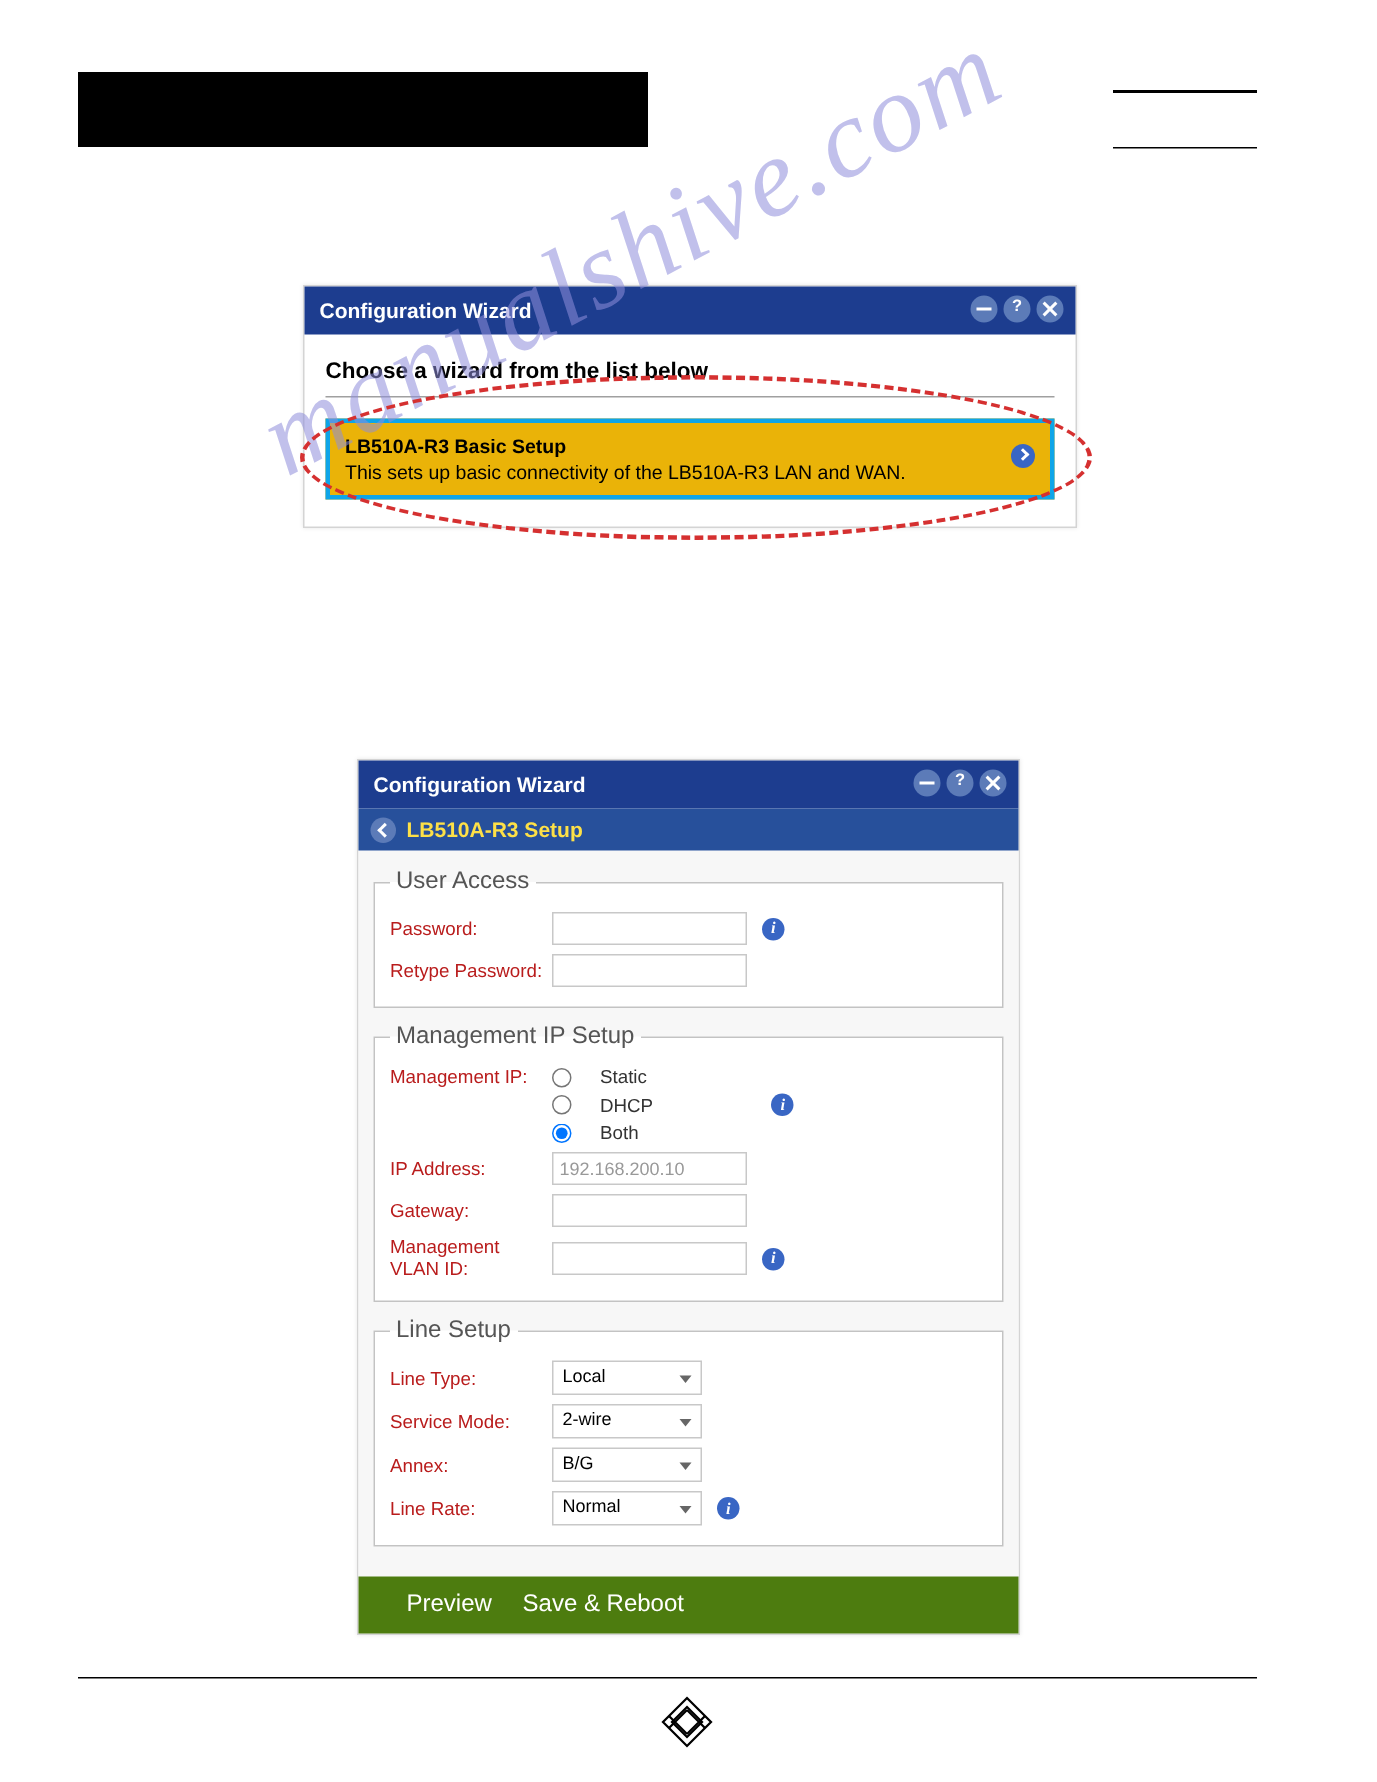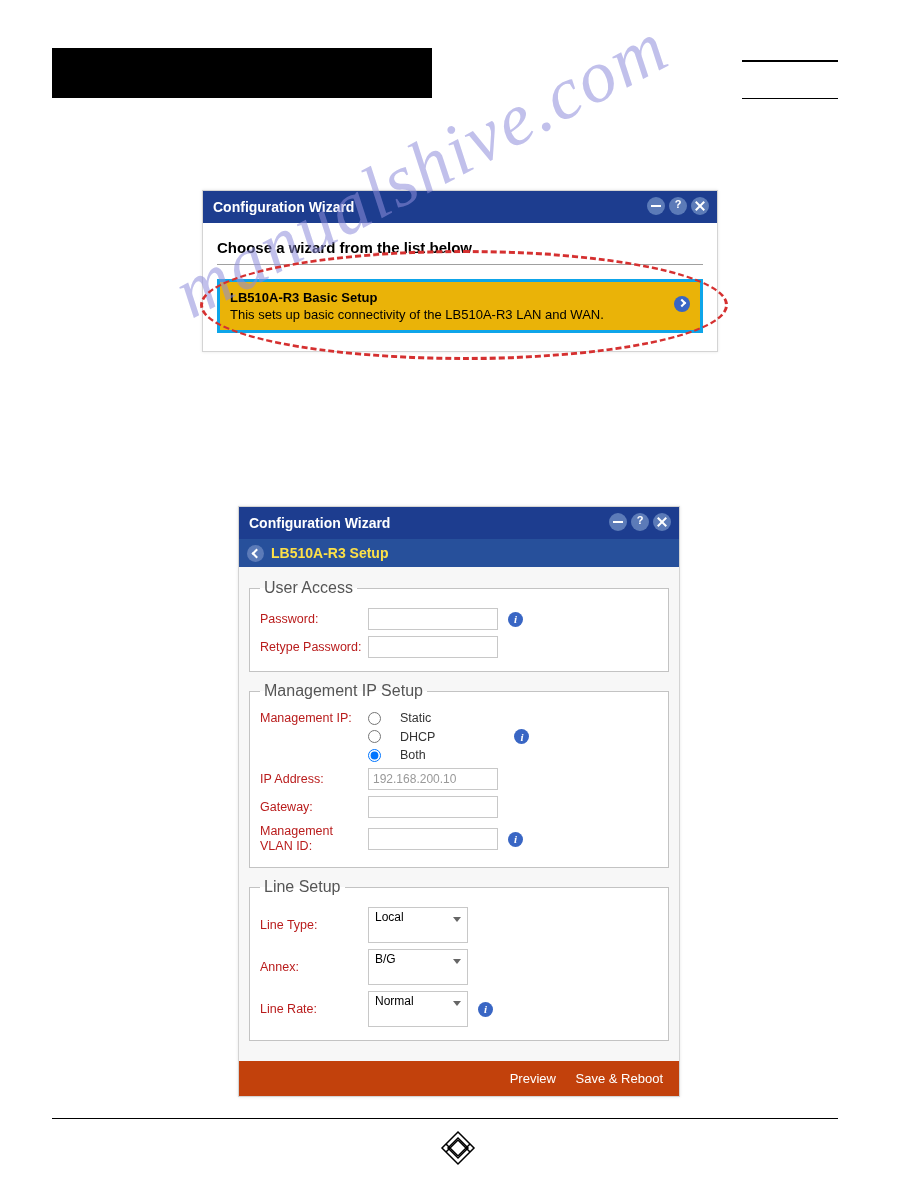--- a/index.html
+++ b/index.html
@@ -105,24 +105,24 @@
   .row label.lbl { width: 108px; color:#b91c1c; font-size:12.5px;}
   .inp { width: 130px; height:22px; border:1px solid #c8c8c8; background:#fff; font-size:12px; padding:2px 4px; color:#999;}
   .radio-col { display:flex; flex-direction:column; gap:4px; font-size:12.5px; color:#333;}
   .radio-row{ display:flex; align-items:center; gap:19px;}
   .radio-row input{margin:0;}
   .info-icon {
     width:15px;height:15px;border-radius:50%;background:#3966c4;color:#fff;
     display:inline-flex;align-items:center;justify-content:center;font-style:italic;
     font-weight:bold;font-size:11px;margin-left:10px; font-family:Georgia,serif;
   }
-  .sel { width:100px; height:36px; border:1px solid #c8c8c8; background:#fff; font-size:12px; padding:2px 18px 2px 6px; position:relative; display:inline-block;}
+  .sel { width:100px; height:23px; border:1px solid #c8c8c8; background:#fff; font-size:12px; padding:2px 18px 2px 6px; position:relative; display:inline-block;}
   .sel::after{ content:""; position:absolute; right:6px; top:9px; border-left:4px solid transparent; border-right:4px solid transparent; border-top:5px solid #666;}
   .dlg2-footer {
-    background:#c2410c; color:#fff; font-size:13px; padding: 10px 16px; text-align:right;
+    background:#4d7c0f; color:#fff; font-size:16px; padding: 10px 16px; text-align:left;
   }
   .dlg2-footer span { margin-left: 16px;}
 
   .bottom-rule {
     position:absolute; left:52px; right:80px; top:1118px; height:1px; background:#000;
   }
   .bb-logo { position:absolute; left: 440px; top: 1130px; }
 </style>
 </head>
 <body>
@@ -218,20 +218,24 @@
         </div>
       </fieldset>
 
       <fieldset>
         <legend>Line Setup</legend>
         <div class="row">
           <label class="lbl">Line Type:</label>
           <span class="sel">Local</span>
         </div>
         <div class="row">
+          <label class="lbl">Service Mode:</label>
+          <span class="sel">2-wire</span>
+        </div>
+        <div class="row">
           <label class="lbl">Annex:</label>
           <span class="sel">B/G</span>
         </div>
         <div class="row">
           <label class="lbl">Line Rate:</label>
           <span class="sel">Normal</span>
           <span class="info-icon">i</span>
         </div>
       </fieldset>
 

